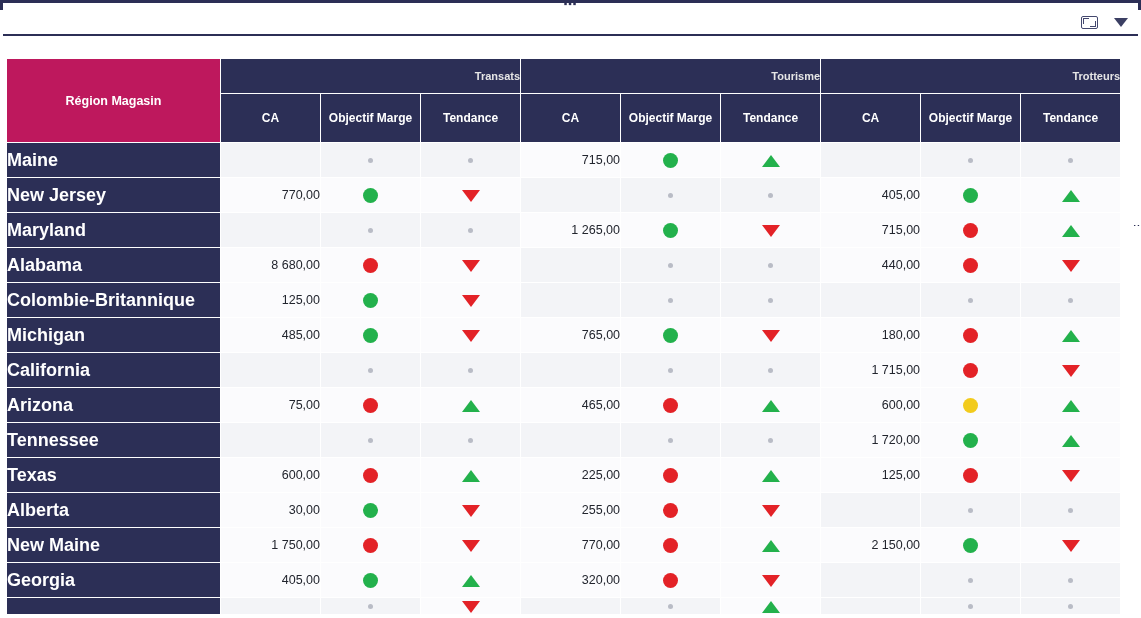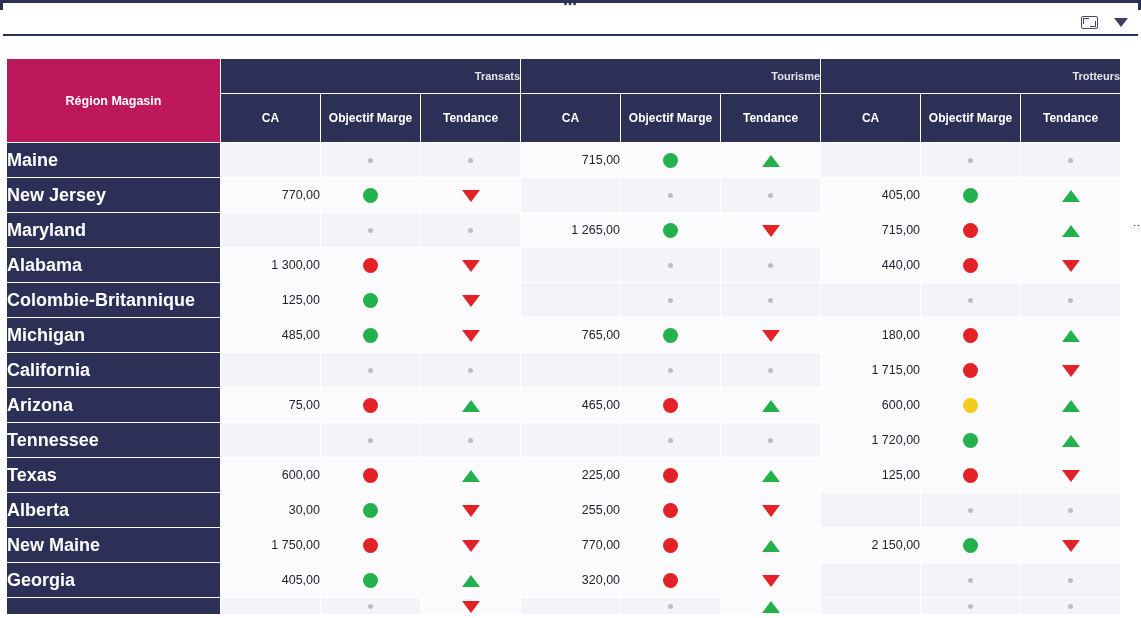--- a/index.html
+++ b/index.html
@@ -295,21 +295,21 @@
             <td class="cell sym"><span class="tri none"></span></td>
             <td class="cell num light">1 265,00</td>
             <td class="cell sym light"><span class="dot green"></span></td>
             <td class="cell sym light"><span class="tri down"></span></td>
             <td class="cell num light">715,00</td>
             <td class="cell sym light"><span class="dot red"></span></td>
             <td class="cell sym light"><span class="tri up"></span></td>
           </tr>
           <tr>
             <td class="rowhdr">Alabama</td>
-            <td class="cell num light">1 300,00</td>
+            <td class="cell num light">8 680,00</td>
             <td class="cell sym light"><span class="dot red"></span></td>
             <td class="cell sym light"><span class="tri down"></span></td>
             <td class="cell num"></td>
             <td class="cell sym"><span class="dot none"></span></td>
             <td class="cell sym"><span class="tri none"></span></td>
             <td class="cell num light">440,00</td>
             <td class="cell sym light"><span class="dot red"></span></td>
             <td class="cell sym light"><span class="tri down"></span></td>
           </tr>
           <tr>

